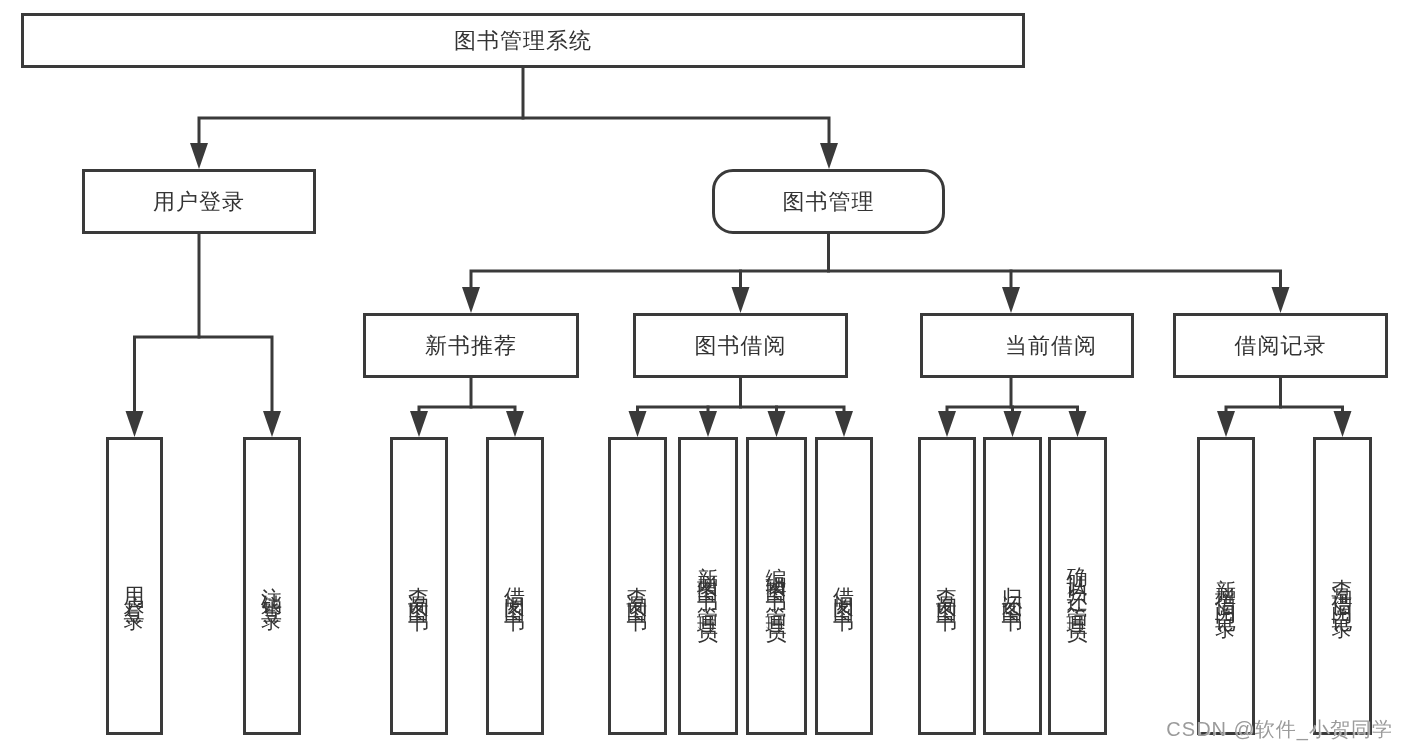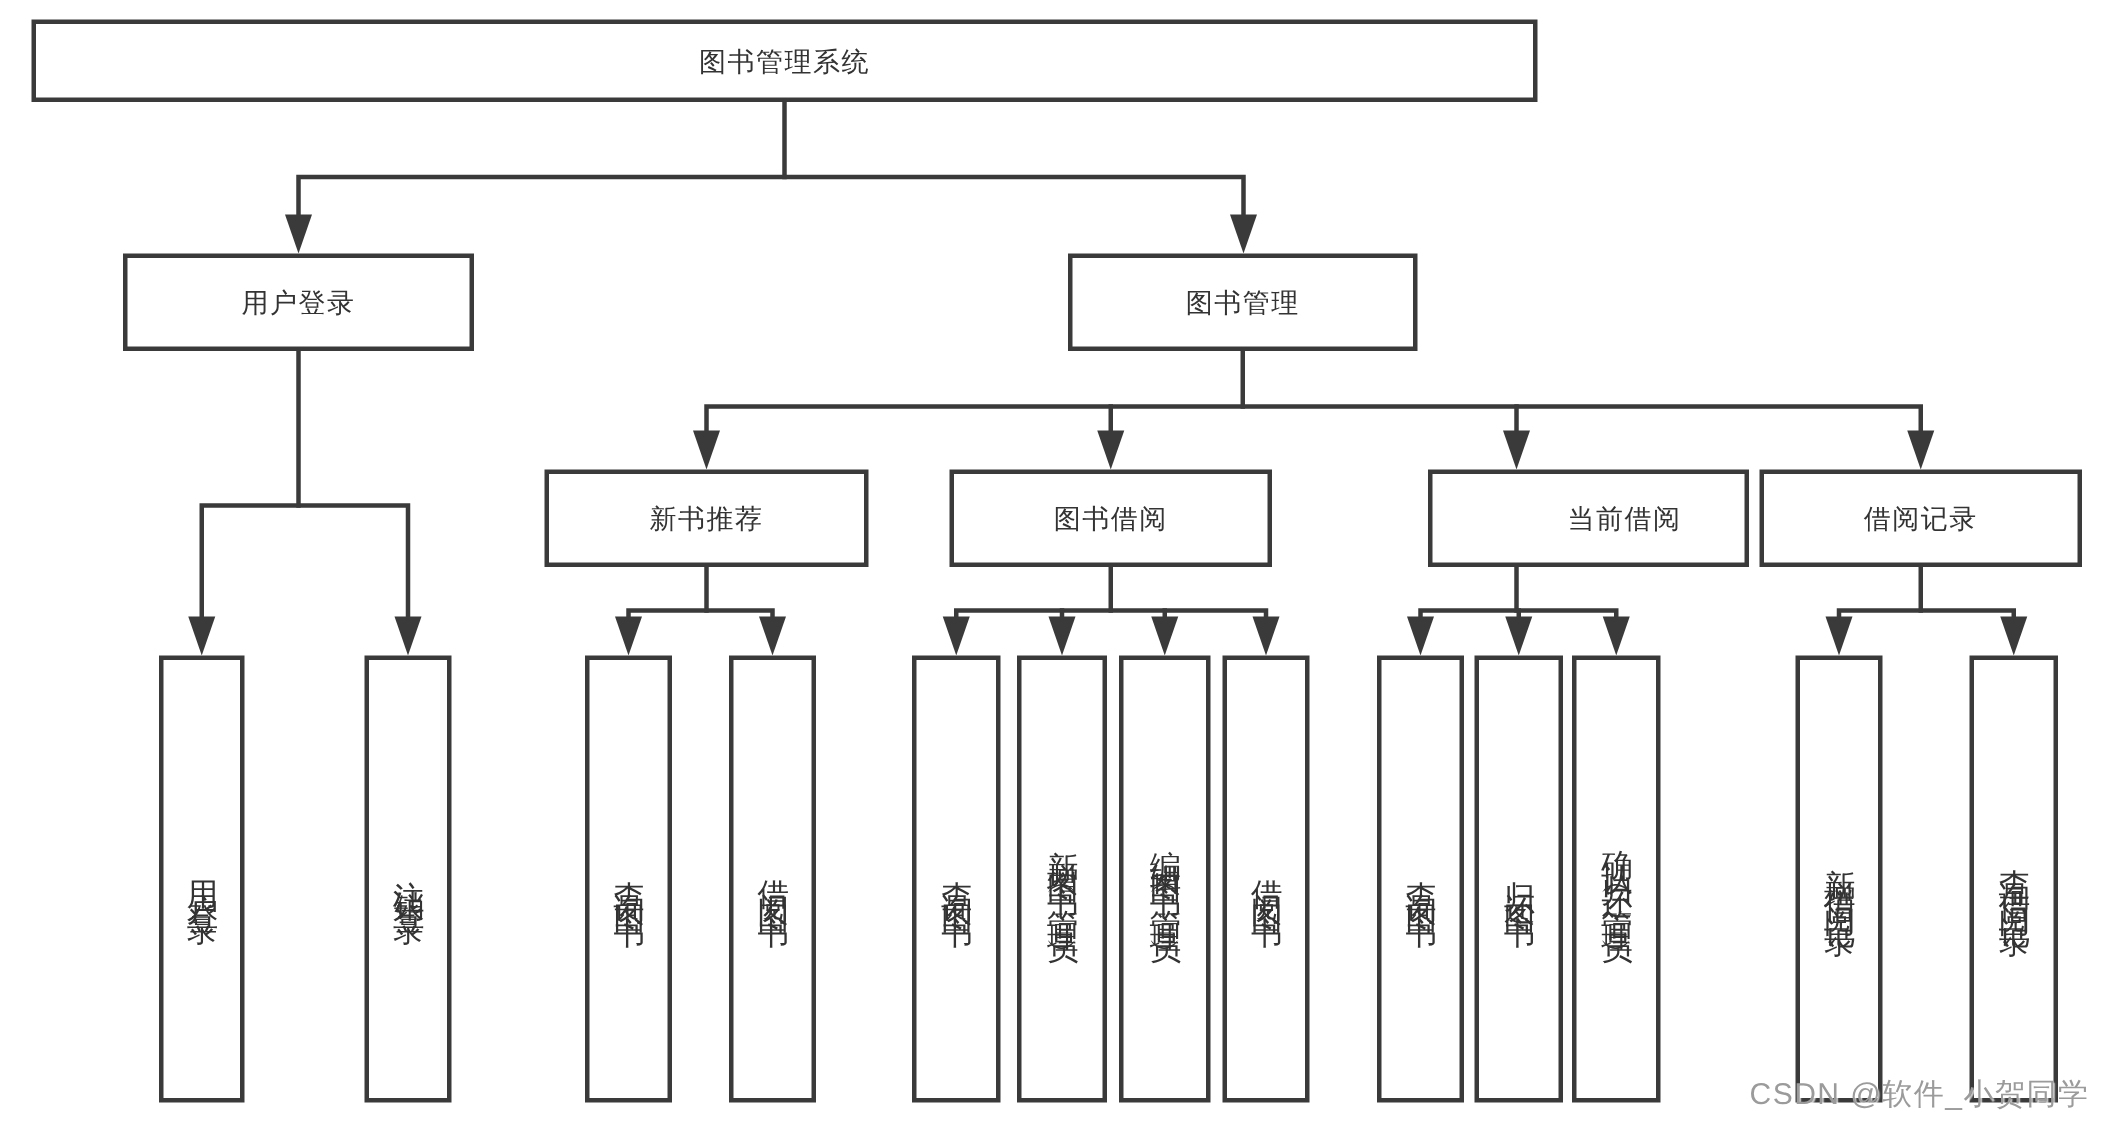--- a/index.html
+++ b/index.html
@@ -26,21 +26,21 @@
     box-sizing: border-box;
     background: #ffffff;
     border: 3px solid #3a3a3a;
     display: flex;
     align-items: center;
     justify-content: center;
     color: #333333;
     z-index: 2;
   }
   .hnode {
-    font-size: 18px;
+    font-size: 22px;
     letter-spacing: 1px;
   }
   .vnode {
     writing-mode: vertical-rl;
     text-orientation: mixed;
     font-size: 21px;
     letter-spacing: 8px;
     line-height: 1;
   }
   .node .label { white-space: nowrap; }
@@ -113,31 +113,31 @@
     </g>
   </svg>
 
   <div class="node hnode" style="left:21px; top:13px; width:1004px; height:55px;">
     <span class="label">图书管理系统</span>
   </div>
 
   <div class="node hnode" style="left:82px; top:169px; width:234px; height:65px;">
     <span class="label">用户登录</span>
   </div>
-  <div class="node hnode" style="left:712px; top:169px; width:233px; height:65px;">
+  <div class="node hnode" style="left:712px; top:169px; width:233px; height:65px;border-radius:21px;">
     <span class="label">图书管理</span>
   </div>
 
   <div class="node hnode" style="left:633px; top:313px; width:215px; height:65px;">
     <span class="label">图书借阅</span>
   </div>
   <div class="node hnode" style="left:363px; top:313px; width:216px; height:65px;">
     <span class="label">新书推荐</span>
   </div>
-  <div class="node hnode" style="left:952px; top:313px; width:214px; height:65px;padding-left:48px;">
+  <div class="node hnode" style="left:920px; top:313px; width:214px; height:65px;padding-left:48px;">
     <span class="label">当前借阅</span>
   </div>
   <div class="node hnode" style="left:1173px; top:313px; width:215px; height:65px;">
     <span class="label">借阅记录</span>
   </div>
 
   <div class="node vnode" style="left:106px; top:437px; width:57px; height:298px;">
     <span class="label">用户登录</span>
   </div>
   <div class="node vnode" style="left:243px; top:437px; width:58px; height:298px;">

